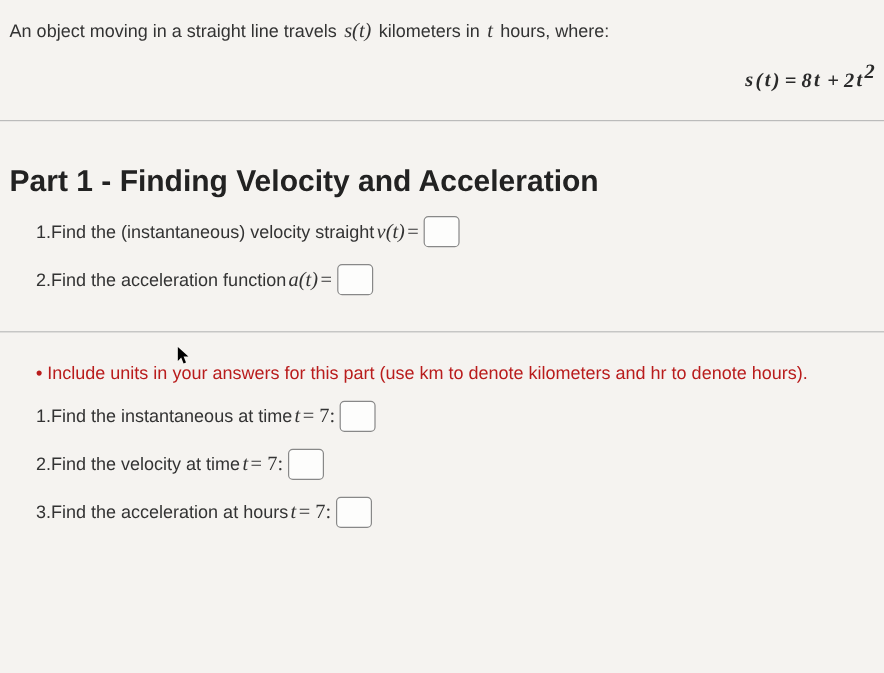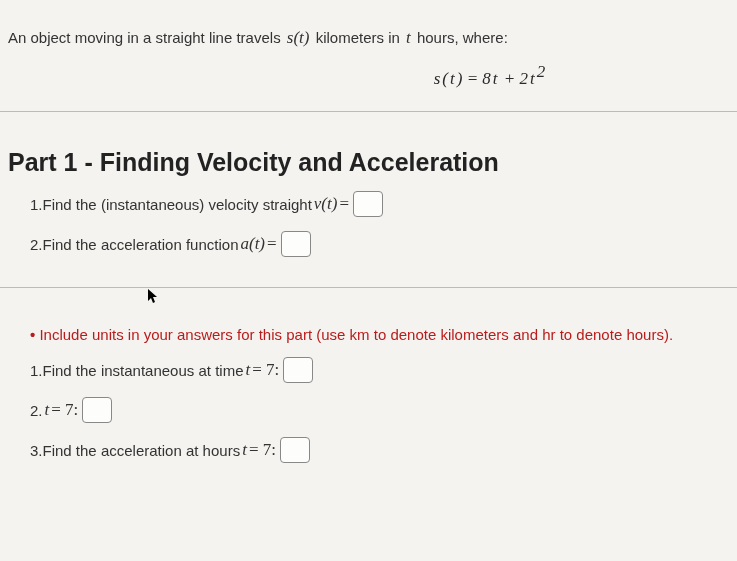--- a/index.html
+++ b/index.html
@@ -7,40 +7,41 @@
   font-family: Arial, Helvetica, sans-serif;
   background: #f5f3f0;
   color: #2a2a2a;
   width: 737px;
   height: 561px;
   overflow: hidden;
   position: relative;
 }
 .section {
   border-bottom: 1px solid #bbb;
-  padding: 28px 8px 16px 8px;
+  padding: 16px 8px 16px 8px;
 }
 .intro-text {
   font-size: 15px;
   color: #333;
   margin-bottom: 14px;
 }
 .equation {
-  text-align: center;
+  text-align: right;
   font-family: 'Times New Roman', serif;
   font-style: italic;
   font-size: 19px;
   margin: 10px 0 6px 0;
   padding-left: 240px;
+  font-weight: bold;
 }
 h2 {
   font-size: 25px;
   font-weight: bold;
   color: #222;
-  margin: 8px 0 14px 0;
+  margin: 20px 0 14px 0;
 }
 .qline {
   font-size: 15px;
   color: #333;
   margin: 10px 0 14px 22px;
   display: flex;
   align-items: center;
   flex-wrap: nowrap;
 }
 .mathvar {
@@ -118,20 +119,21 @@
   <div class="qline">
     <span>1. </span>
     <span>Find the instantaneous at time </span>
     <span class="mathvar">t</span>
     <span class="paren"> = 7: </span>
     <span class="answer-box"></span>
   </div>
 
   <div class="qline">
     <span>2. </span>
+    <span>Find the velocity at time </span>
     <span class="mathvar">t</span>
     <span class="paren"> = 7: </span>
     <span class="answer-box"></span>
   </div>
 
   <div class="qline">
     <span>3. </span>
     <span>Find the acceleration at hours </span>
     <span class="mathvar">t</span>
     <span class="paren"> = 7: </span>

